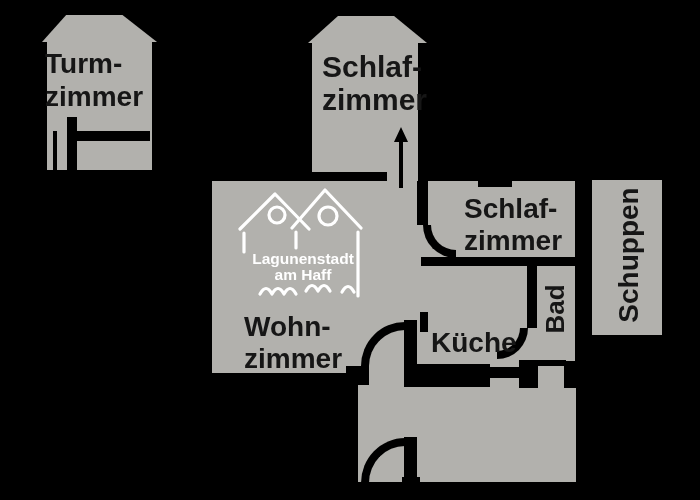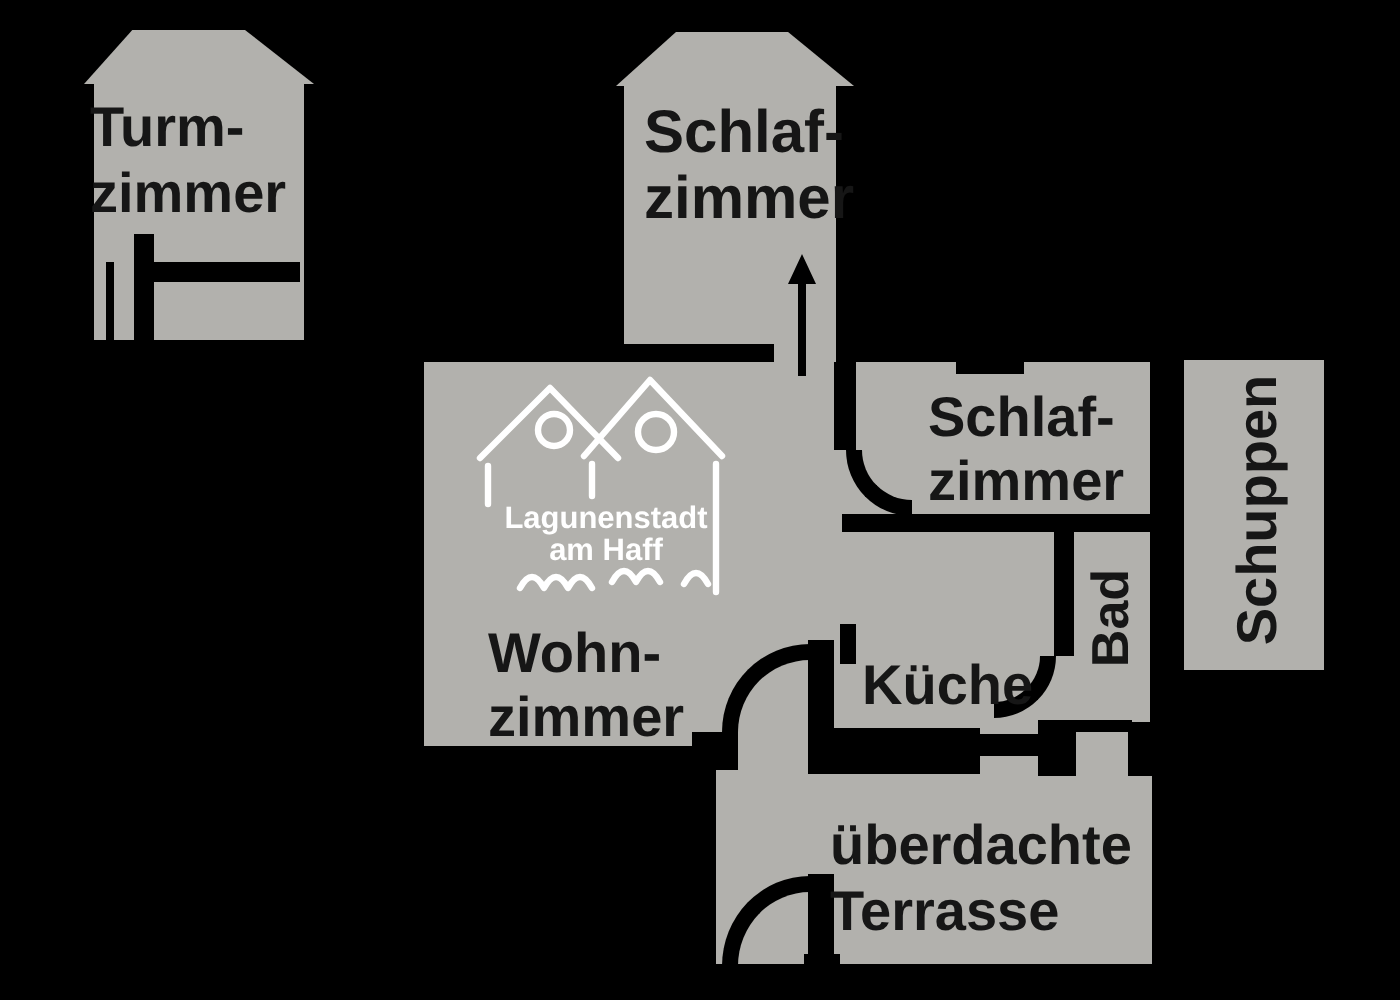--- a/index.html
+++ b/index.html
@@ -105,18 +105,14 @@
   </div>
 
   <div class="lbl" style="left:431px;top:283px;font-size:28px;line-height:30px;margin-top:45px;">
     <span>Küche</span>
   </div>
 
   <div class="vlbl" style="left:515px;top:295px;width:80px;height:28px;font-size:26px;">Bad</div>
 
   <div class="vlbl" style="left:554px;top:239px;width:150px;height:32px;font-size:28px;">Schuppen</div>
 
-  <div class="lbl" style="left:415px;top:406px;font-size:28px;line-height:33px;">
-    <span>überdachte</span>
-    <span>Terrasse</span>
-  </div>
 
 </div>
 
 </body></html>

